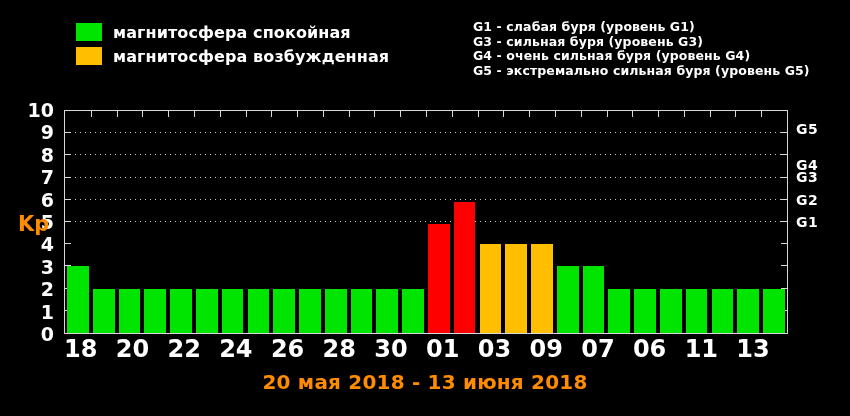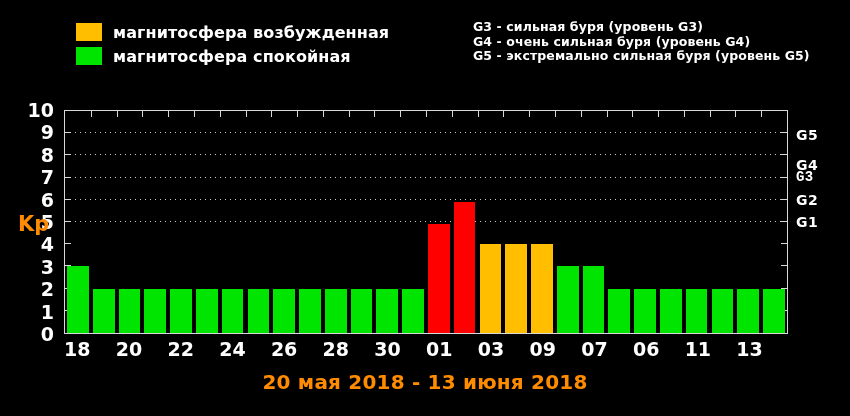--- a/index.html
+++ b/index.html
@@ -56,44 +56,45 @@
   #kp-label{
     position:absolute;left:18px;top:212px;color:#ff8c00;
     font-size:21px;font-weight:bold;
   }
   #g-axis{position:absolute;left:792px;top:110px;width:58px;height:224px;}
   .g-label{
     position:absolute;left:4px;color:#fff;font-size:14px;font-weight:bold;
     transform:translateY(-50%);line-height:1;letter-spacing:.4px;
   }
   #x-axis{position:absolute;left:64px;top:336px;width:724px;height:30px;display:flex;}
-  .x-slot{flex:1 1 0;text-align:left;color:#fff;font-size:19px;
+  .x-slot{flex:1 1 0;text-align:left;color:#fff;font-size:24px;
           font-weight:bold;line-height:26px;}
 
   
   #caption{
     position:absolute;left:0;right:0;top:370px;text-align:center;
     color:#ff8c00;font-size:20px;font-weight:bold;letter-spacing:.2px;
   }
 </style>
 </head>
 <body>
 
 <div id="legend-colors">
   <div class="legend-row">
+    <span class="legend-swatch" style="background: rgb(0, 229, 0);"></span>
+    <span class="legend-text">магнитосфера спокойная</span>
+  </div>
+  <div class="legend-row">
     <span class="legend-swatch" style="background: rgb(255, 191, 0);"></span>
     <span class="legend-text">магнитосфера возбужденная</span>
   </div>
-  <div class="legend-row">
-    <span class="legend-swatch" style="background: rgb(0, 229, 0);"></span>
-    <span class="legend-text">магнитосфера спокойная</span>
-  </div>
 </div>
 
 <div id="legend-glevels">
+    <div class="glevel-row">G1 - слабая буря (уровень G1)</div>
     <div class="glevel-row">G3 - сильная буря (уровень G3)</div>
     <div class="glevel-row">G4 - очень сильная буря (уровень G4)</div>
     <div class="glevel-row">G5 - экстремально сильная буря (уровень G5)</div>
   </div>
 
 <div id="y-axis">
     <div class="y-label" style="top: 224px;">0</div>
     <div class="y-label" style="top: 201.6px;">1</div>
     <div class="y-label" style="top: 179.2px;">2</div>
     <div class="y-label" style="top: 156.8px;">3</div>
@@ -272,23 +273,23 @@
       </div>
       <div class="bar-slot">
         <div class="bar" style="height: 20%; background: rgb(0, 229, 0);"></div>
       </div>
     </div>
 </div>
 
 <div id="g-axis">
     <div class="g-label" style="top: 112px;">G1</div>
     <div class="g-label" style="top: 89.6px;">G2</div>
-    <div class="g-label" style="top: 67.2px; font-family: Liberation Mono, monospace;">G3</div>
+    <div class="g-label" style="top: 67.2px;">G3</div>
     <div class="g-label" style="top: 55px;">G4</div>
-    <div class="g-label" style="top: 25px;">G5</div>
+    <div class="g-label" style="top: 19px;">G5</div>
   </div>
 
 <div id="x-axis">
     <div class="x-slot">18</div>
     <div class="x-slot"></div>
     <div class="x-slot">20</div>
     <div class="x-slot"></div>
     <div class="x-slot">22</div>
     <div class="x-slot"></div>
     <div class="x-slot">24</div>

